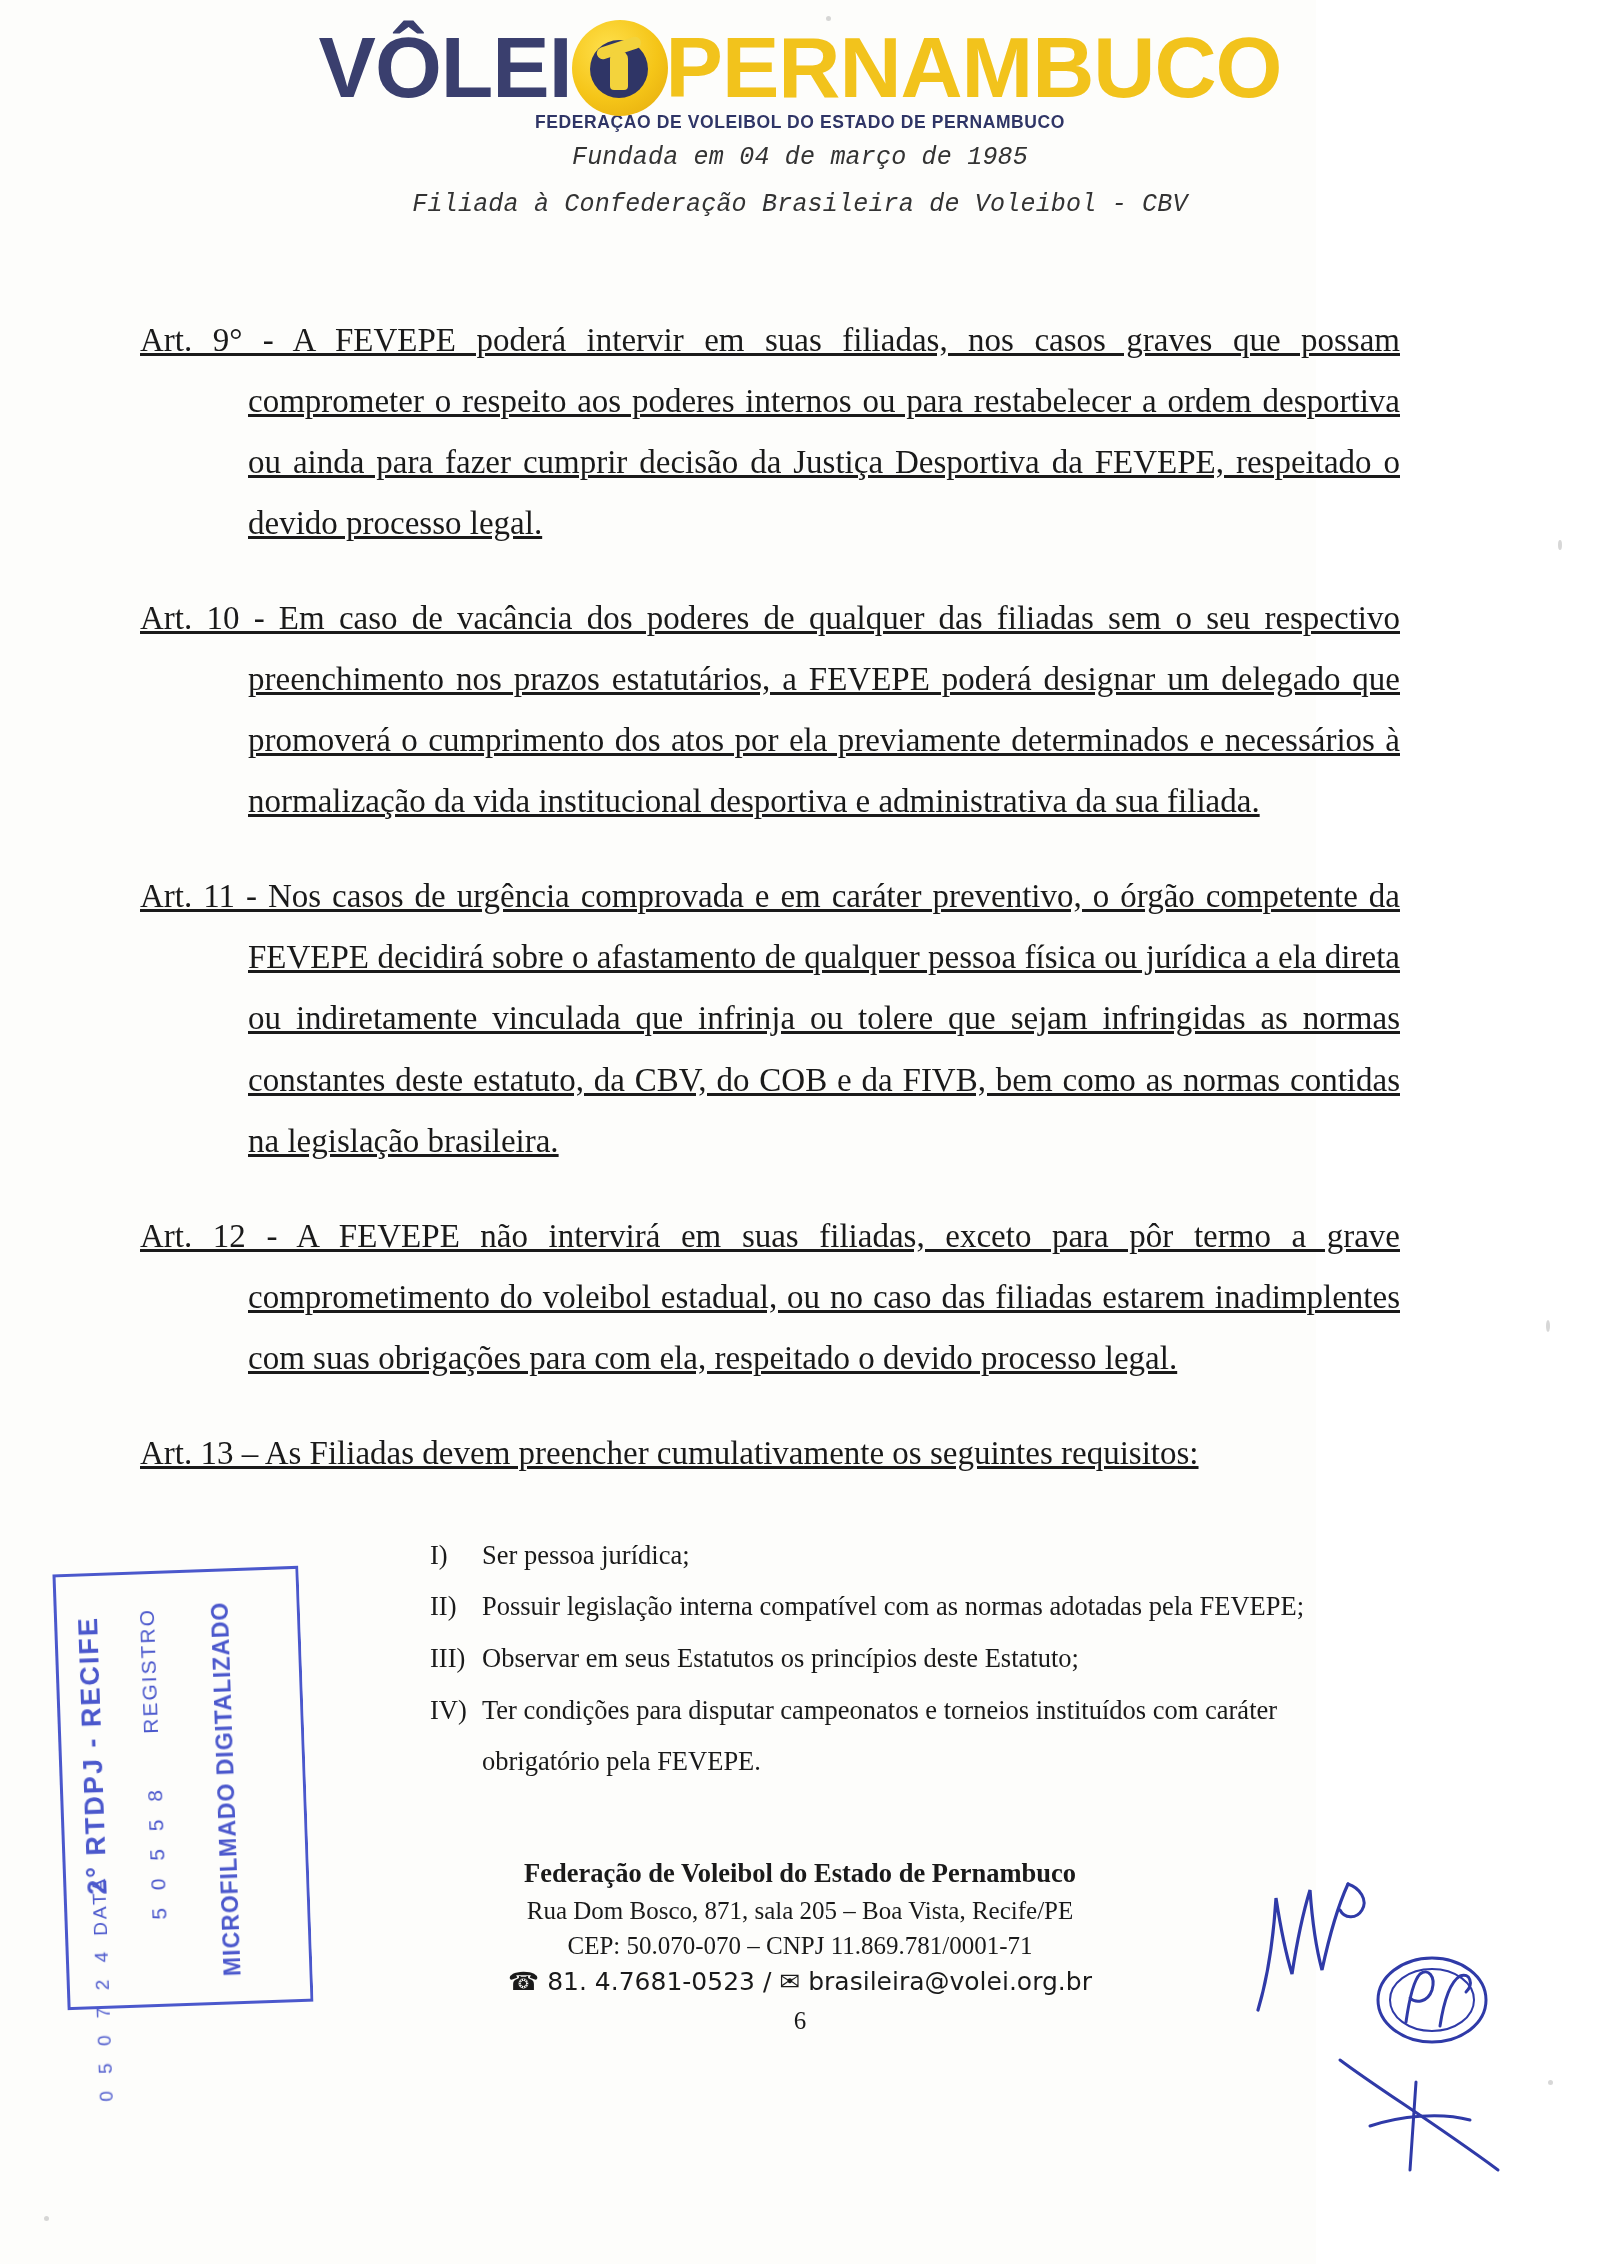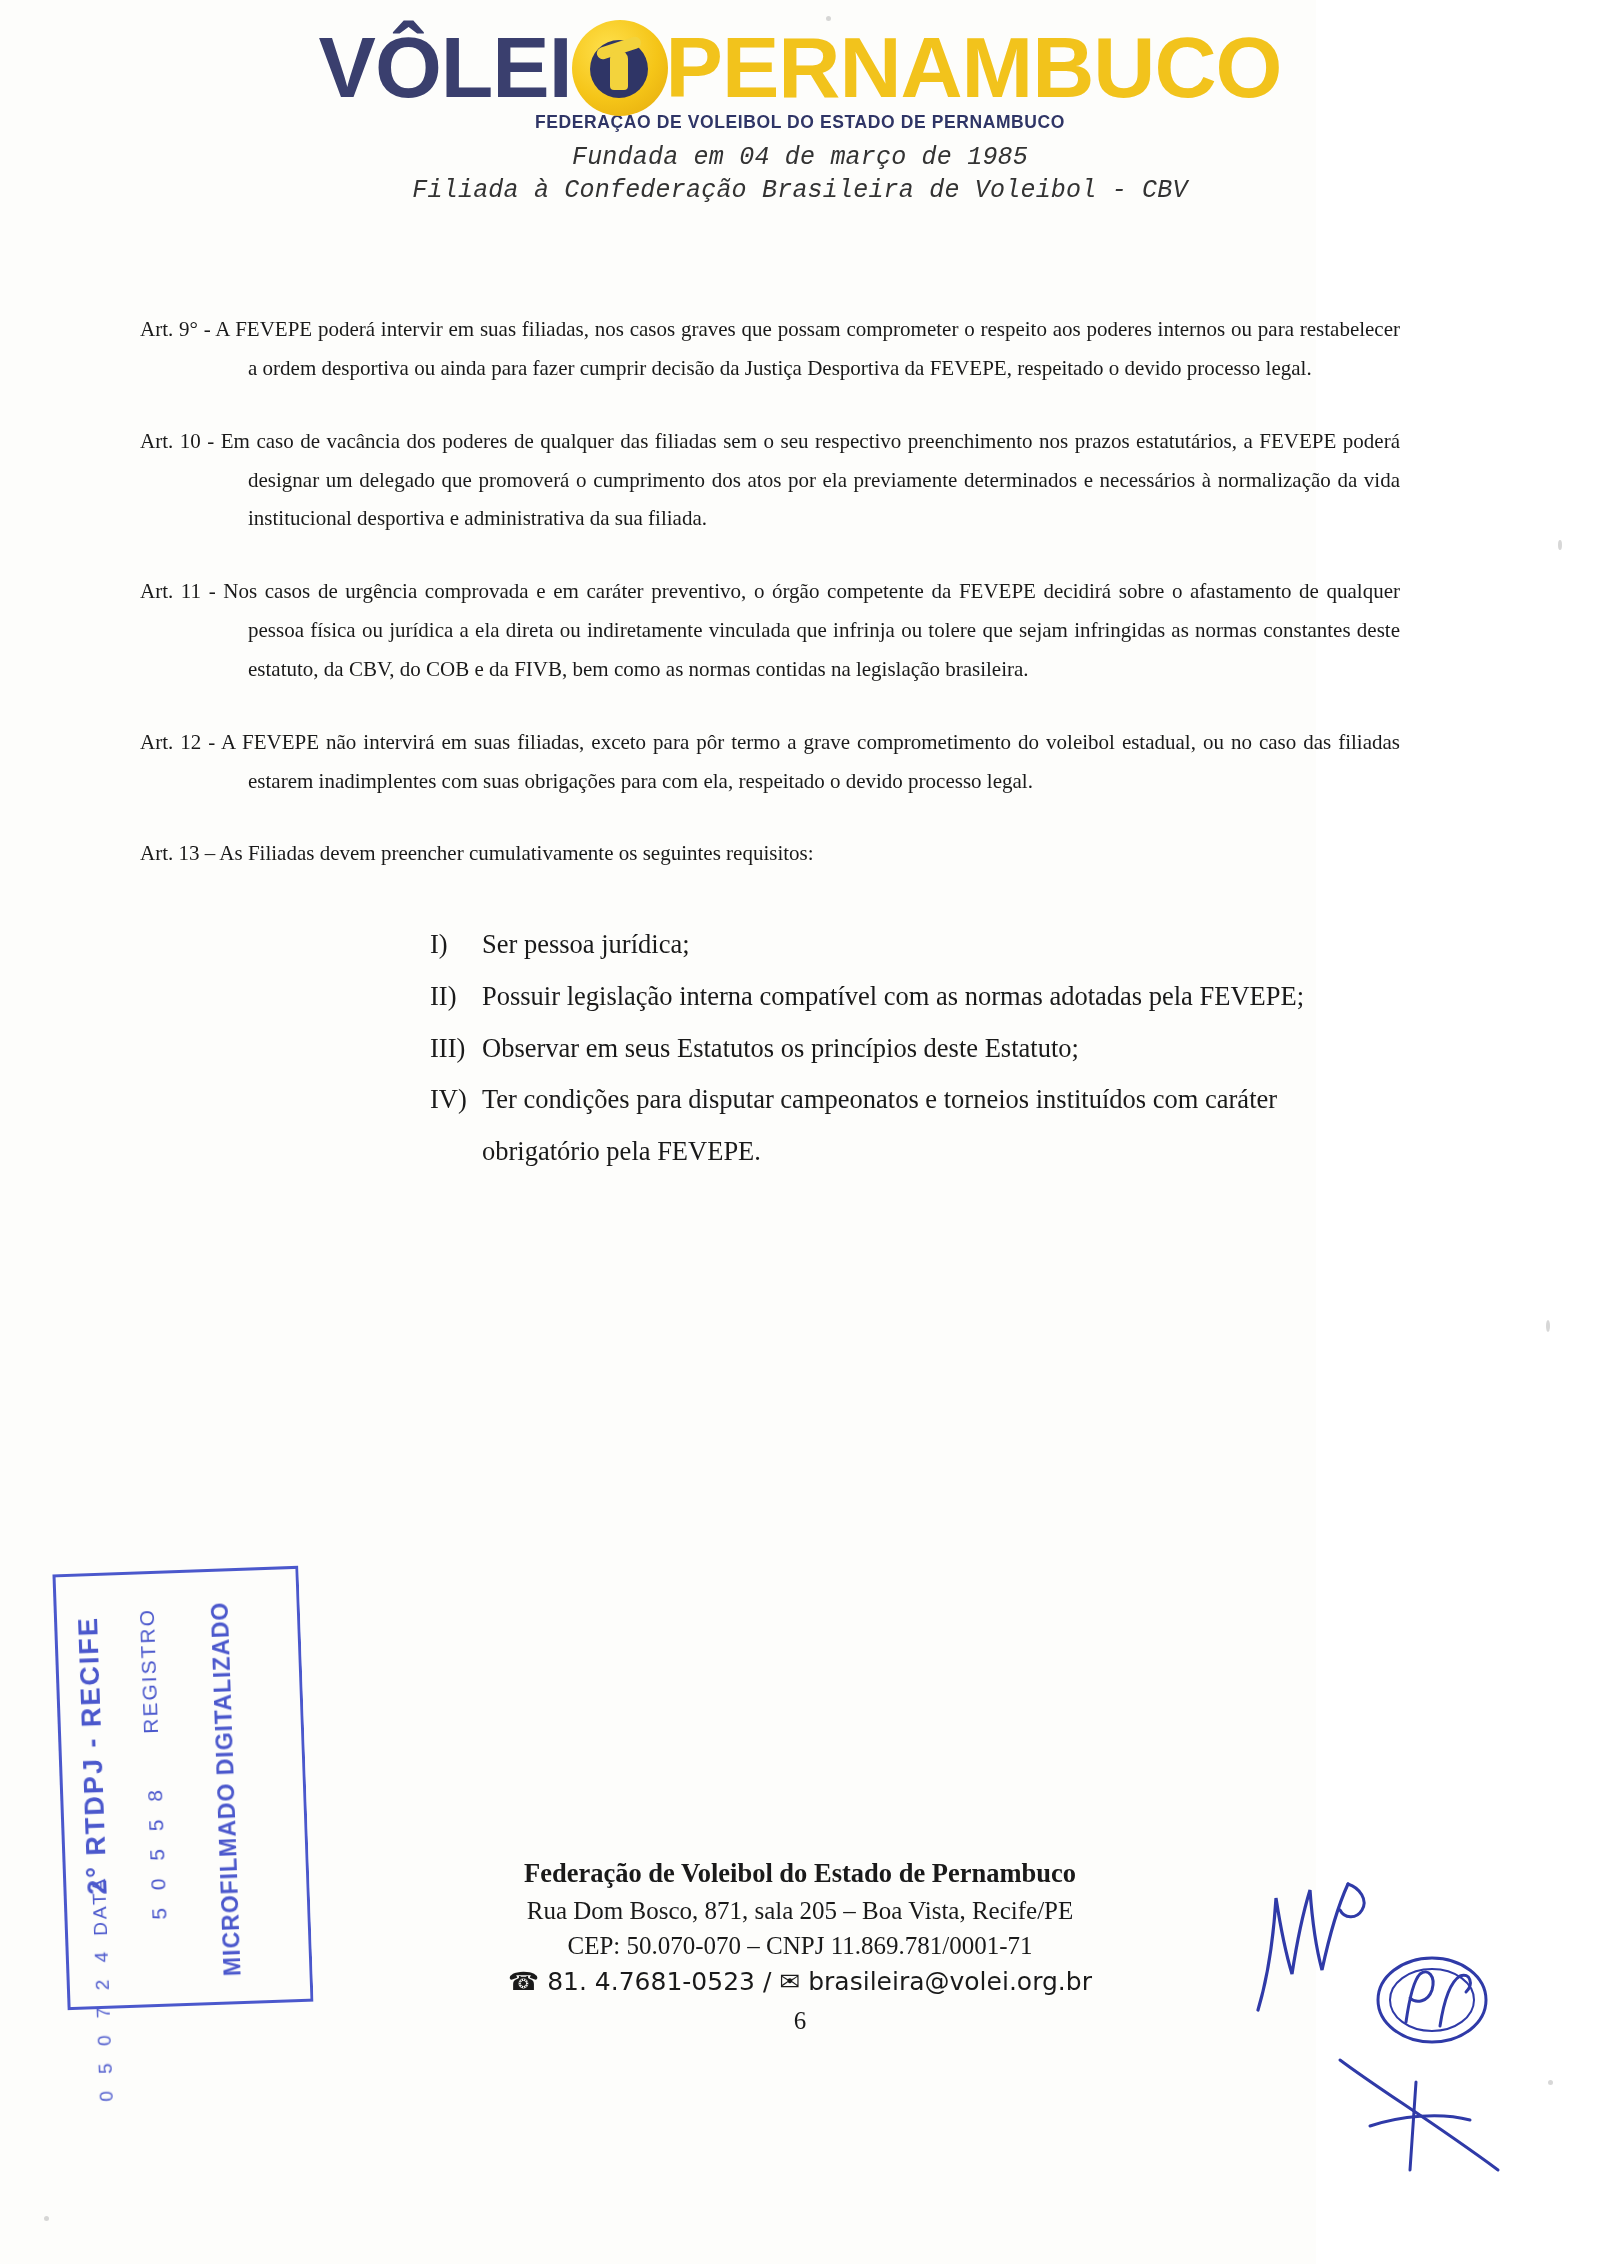--- a/index.html
+++ b/index.html
@@ -101,37 +101,38 @@
   }
   .header-line {
     font-family: Liberation Mono, monospace;
     font-style: italic;
     font-size: 25px;
     color: #333;
     margin-top: 10px;
     letter-spacing: 0.2px;
   }
   .header-line.second {
-    margin-top: 4px;
+    margin-top: 18px;
   }
 
   
   .content {
     position: absolute;
     left: 140px;
     top: 310px;
     width: 1260px;
   }
   .article {
-    font-size: 21px;
+    font-size: 33px;
     line-height: 1.85;
     text-align: justify;
     margin-bottom: 34px;
     text-indent: 0;
     padding-left: 0;
+    text-decoration: underline;
   }
   .art-body {
     display: block;
     padding-left: 108px;
     text-indent: -108px;
     text-align: justify;
   }
   .art-body.ind2 {
     padding-left: 108px;
     text-indent: -108px;

